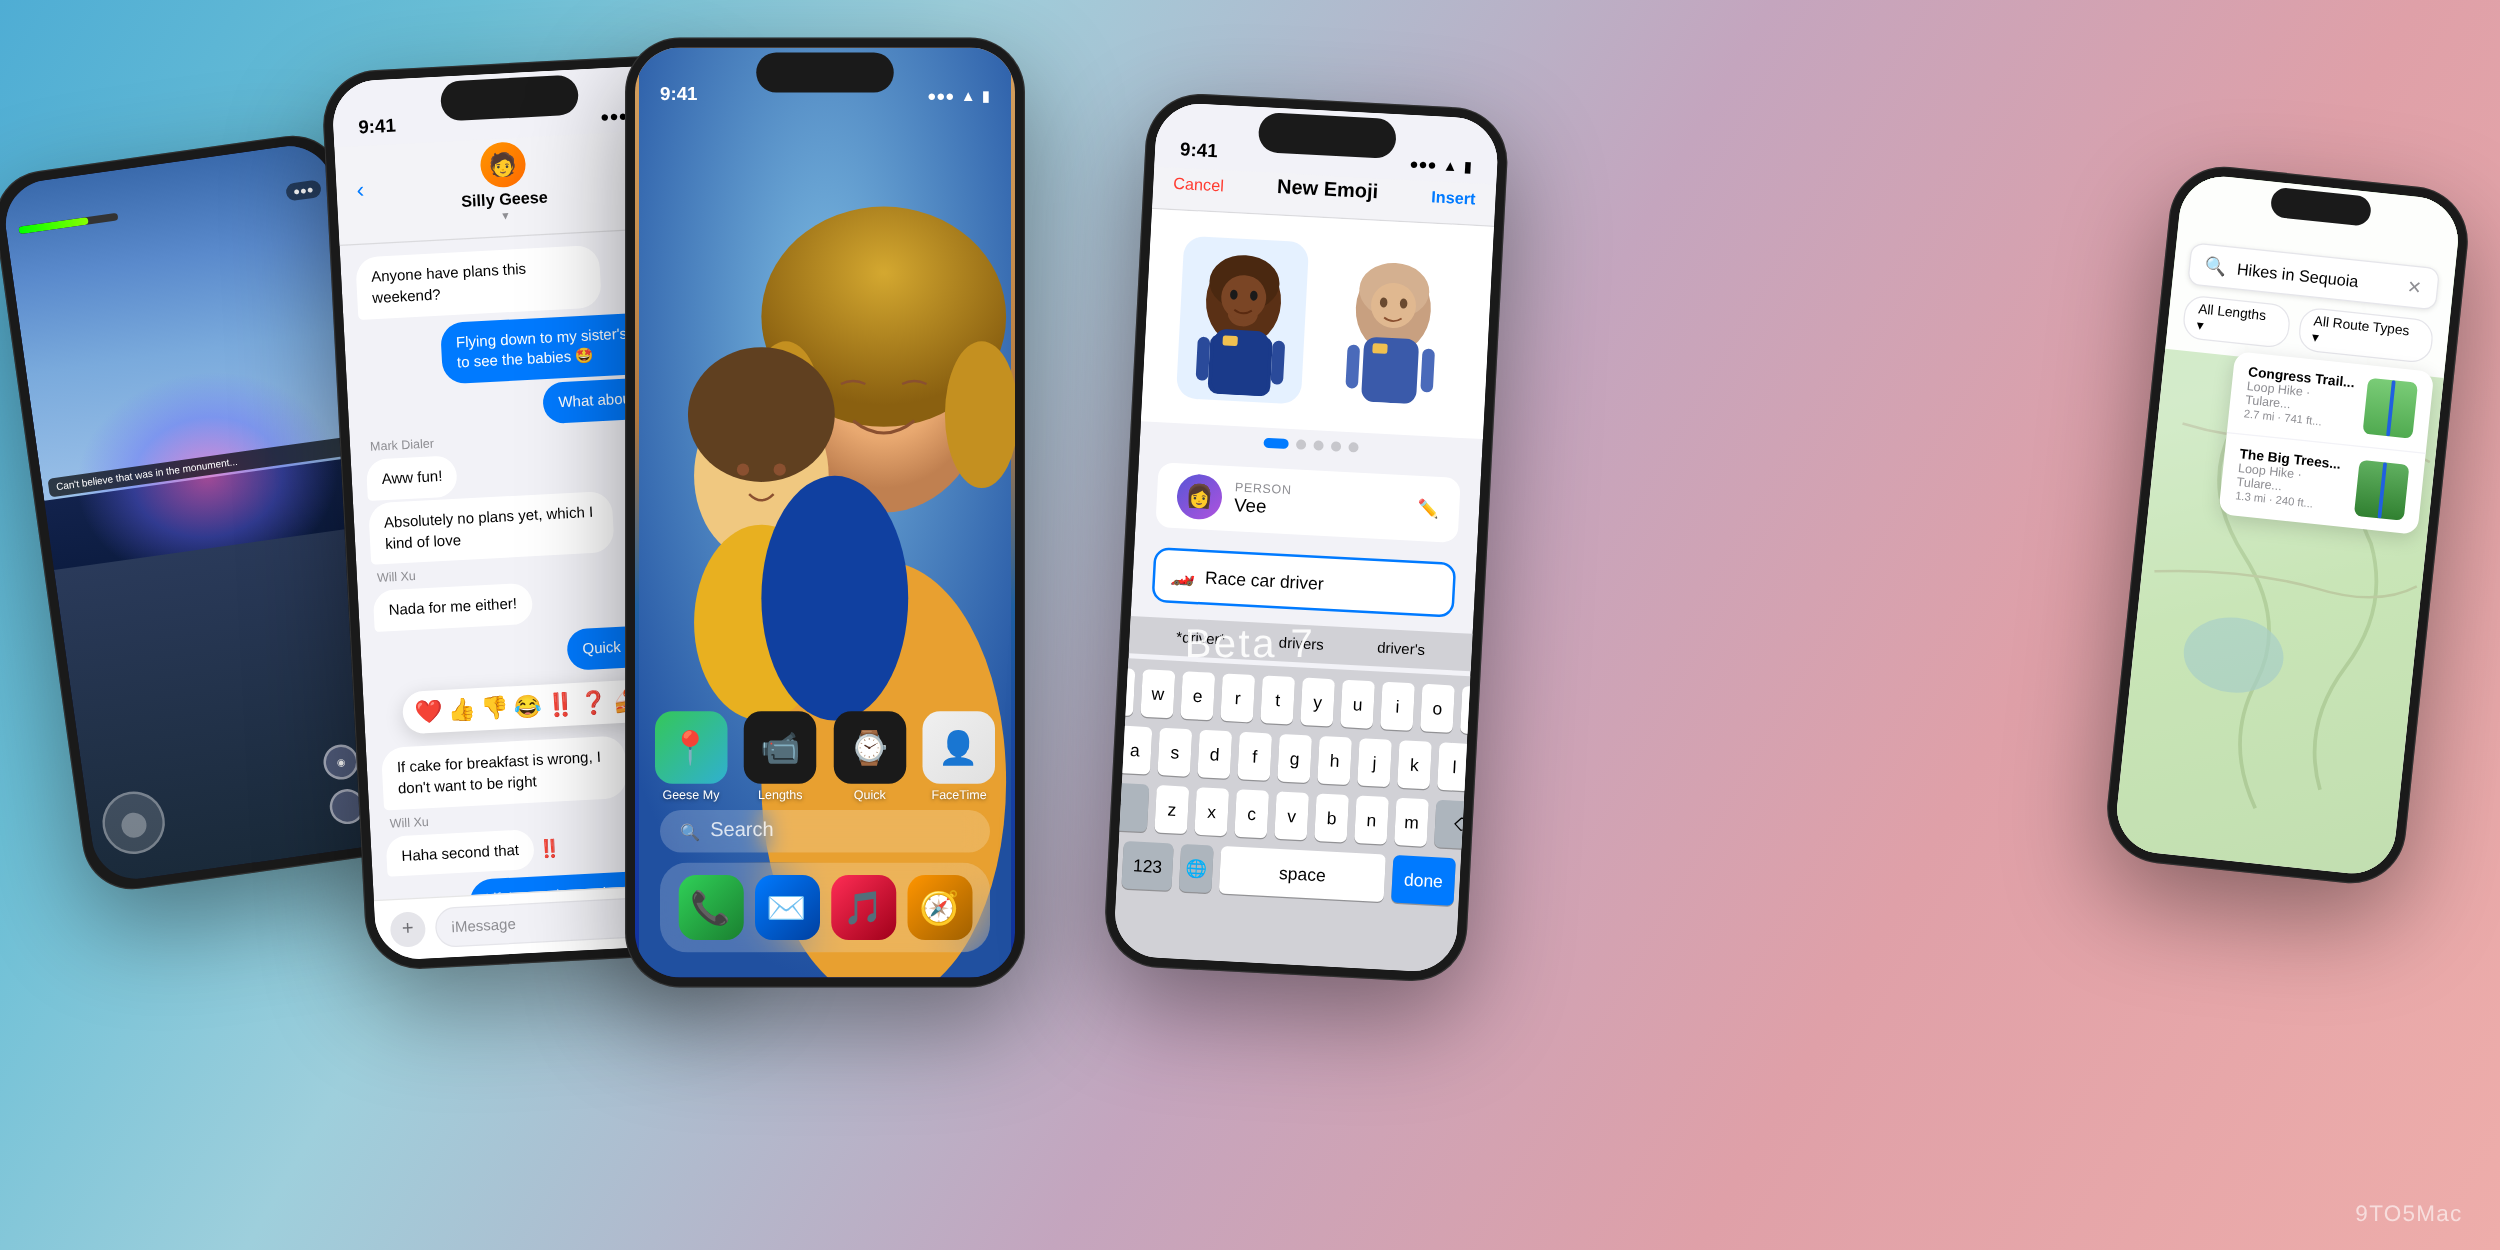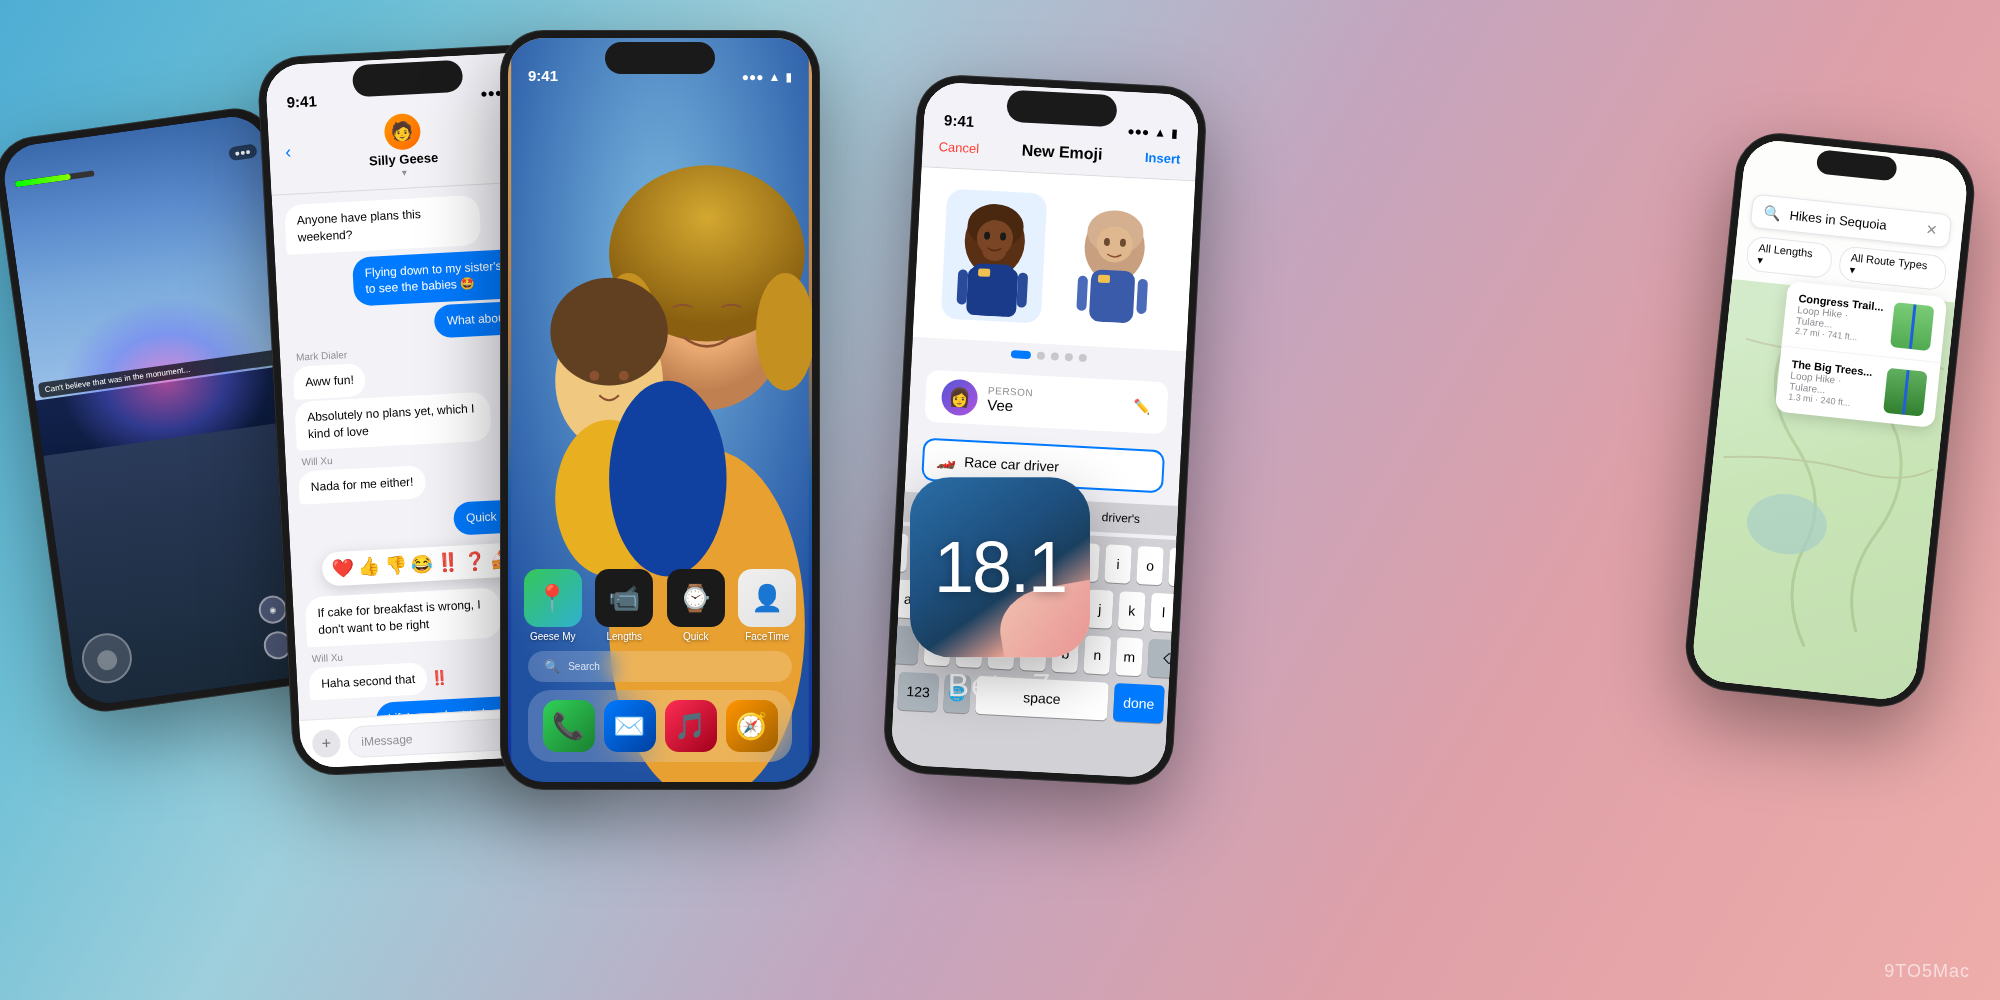--- a/index.html
+++ b/index.html
@@ -485,21 +485,21 @@
       background: rgba(255,255,255,0.2);
       backdrop-filter: blur(10px);
       border-radius: 20px;
       padding: 8px 16px;
       display: flex;
       align-items: center;
       gap: 8px;
     }
 
     .home-search-text {
-      font-size: 10px;
+      font-size: 16px;
       color: rgba(255,255,255,0.8);
     }
 
     .home-dock {
       position: absolute;
       bottom: 20px;
       left: 20px;
       right: 20px;
       background: rgba(255,255,255,0.2);
       backdrop-filter: blur(20px);
@@ -872,23 +872,20 @@
 </head>
 <body>
 
 <div class="bg-overlay"></div>
 
 <div class="watermark">
   <span>9TO5Mac</span>
 </div>
 
 <div class="ios-logo">
-  <div class="ios-logo-icon">
-    <span class="ios-version-text">18.1</span>
-  </div>
   <div class="ios-beta-text">Beta 7</div>
 </div>
 
 <div class="phone phone-game">
   <div class="phone-screen">
     <div class="game-bg">
       <div class="game-sky"></div>
       <div class="game-effects"></div>
       <div class="game-ground"></div>
       <div class="game-hud">

